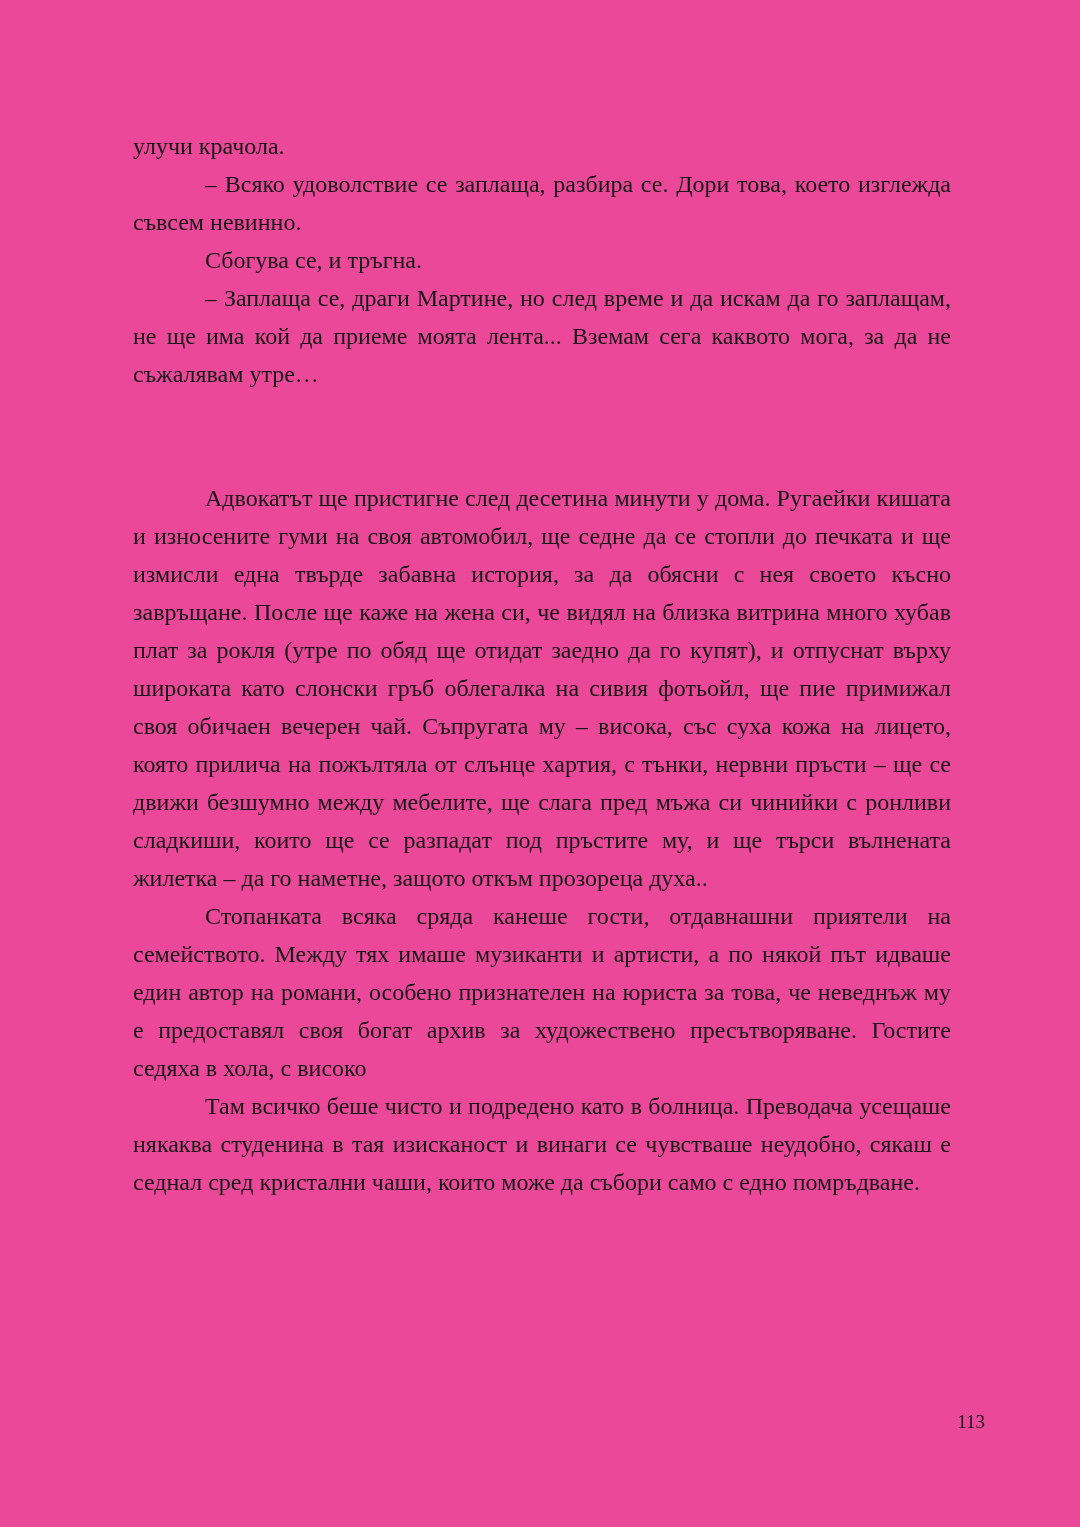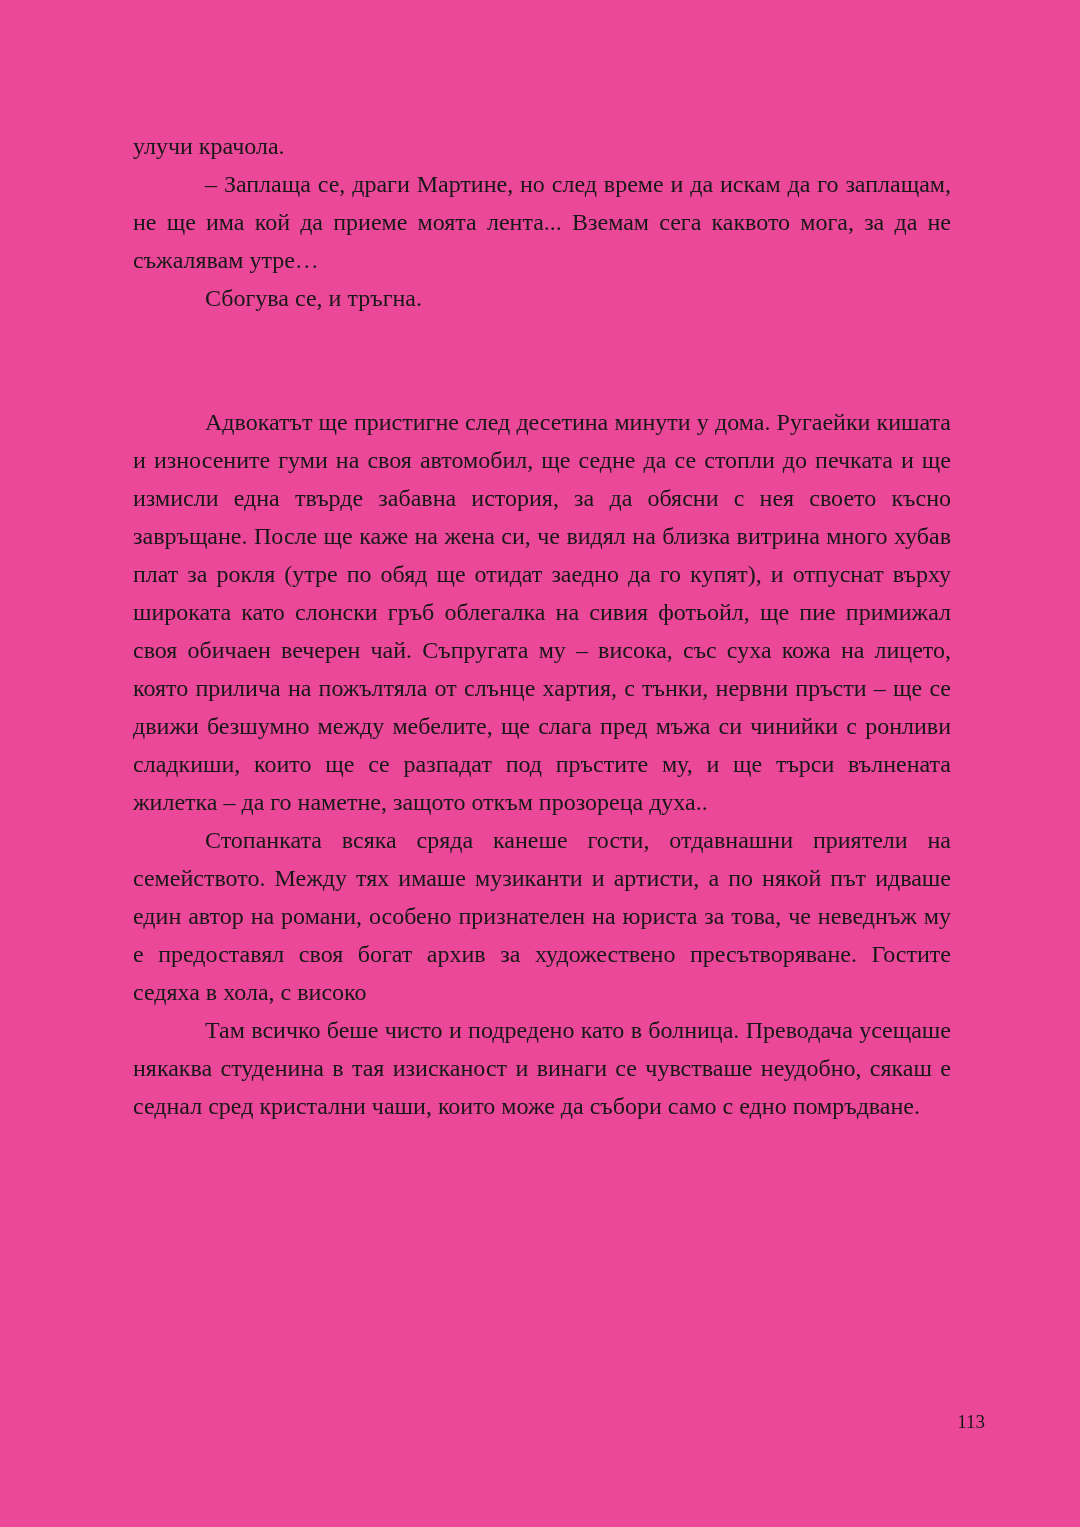--- a/index.html
+++ b/index.html
@@ -44,20 +44,21 @@
     line-height: 20px;
     color: #181818;
   }
 </style>
 </head>
 <body>
 
 <div class="page">
   <div class="text-block">
       <p class="para">улучи крачола.</p>
+      <p class="para indent">– Всяко удоволствие се заплаща, разбира се. Дори това, което изглежда съвсем невинно.</p>
+      <p class="para indent">Сбогува се, и тръгна.</p>
       <p class="para indent">– Заплаща се, драги Мартине, но след време и да искам да го заплащам, не ще има кой да приеме моята лента... Вземам сега каквото мога, за да не съжалявам утре…</p>
-      <p class="para indent">Сбогува се, и тръгна.</p>
       <p class="para indent gap">Адвокатът ще пристигне след десетина минути у дома. Ругаейки кишата и износените гуми на своя автомобил, ще седне да се стопли до печката и ще измисли една твърде забавна история, за да обясни с нея своето късно завръщане. После ще каже на жена си, че видял на близка витрина много хубав плат за рокля (утре по обяд ще отидат заедно да го купят), и отпуснат върху широката като слонски гръб облегалка на сивия фотьойл, ще пие примижал своя обичаен вечерен чай. Съпругата му – висока, със суха кожа на лицето, която прилича на пожълтяла от слънце хартия, с тънки, нервни пръсти – ще се движи безшумно между мебелите, ще слага пред мъжа си чинийки с ронливи сладкиши, които ще се разпадат под пръстите му, и ще търси вълнената жилетка – да го наметне, защото откъм прозореца духа..</p>
       <p class="para indent">Стопанката всяка сряда канеше гости, отдавнашни приятели на семейството. Между тях имаше музиканти и артисти, а по някой път идваше един автор на романи, особено признателен на юриста за това, че неведнъж му е предоставял своя богат архив за художествено пресътворяване. Гостите седяха в хола, с високо</p>
       <p class="para indent">Там всичко беше чисто и подредено като в болница. Преводача усещаше някаква студенина в тая изисканост и винаги се чувстваше неудобно, сякаш е седнал сред кристални чаши, които може да събори само с едно помръдване.</p>
     </div>
   <div class="page-number">113</div>
 </div>
 
 </body></html>

